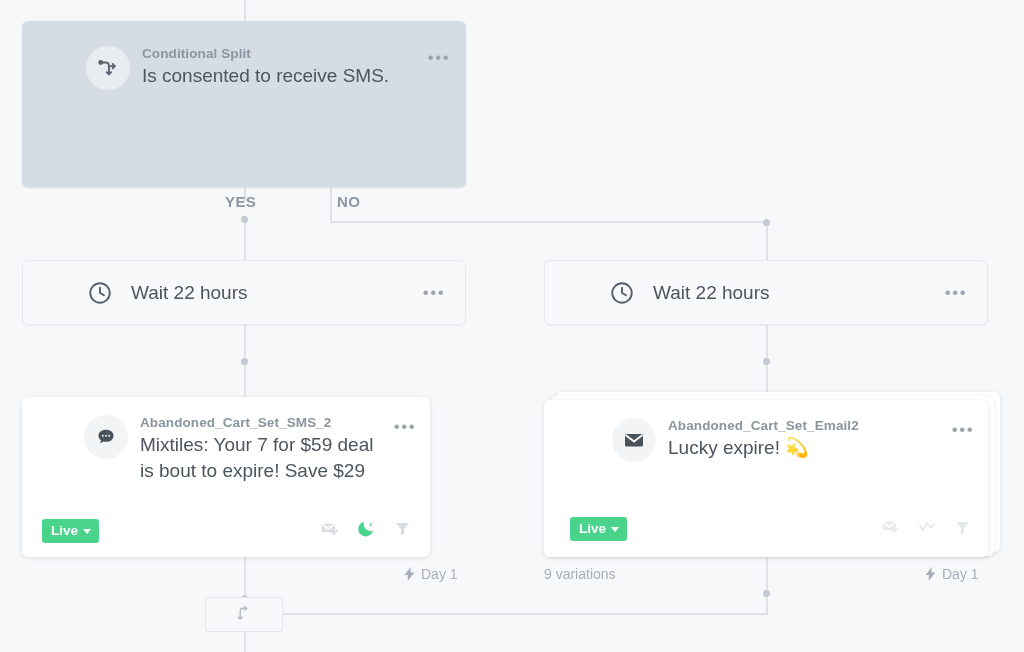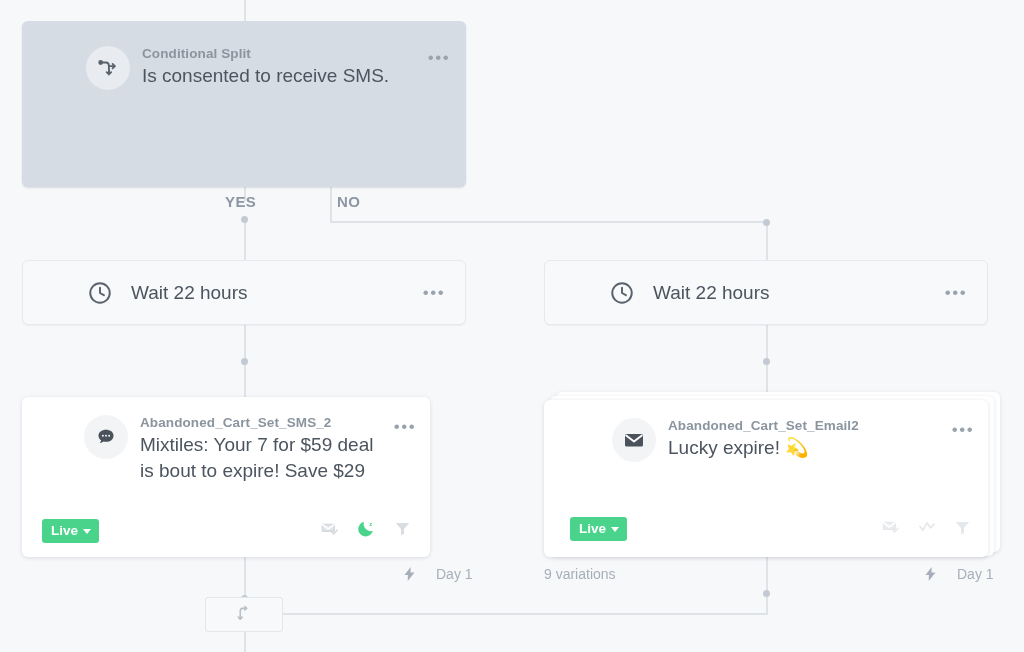--- a/index.html
+++ b/index.html
@@ -176,21 +176,21 @@
     gap: 16px;
   }
 
   
   .meta {
     position: absolute;
     font-size: 14px;
     color: #a6afb9;
     display: flex;
     align-items: center;
-    gap: 21px;
+    gap: 6px;
     white-space: nowrap;
   }
 
   
   .merge-node {
     position: absolute;
     box-sizing: border-box;
     background: #f7f9fa;
     border: 1px solid #e2e7ec;
     border-radius: 3px;

